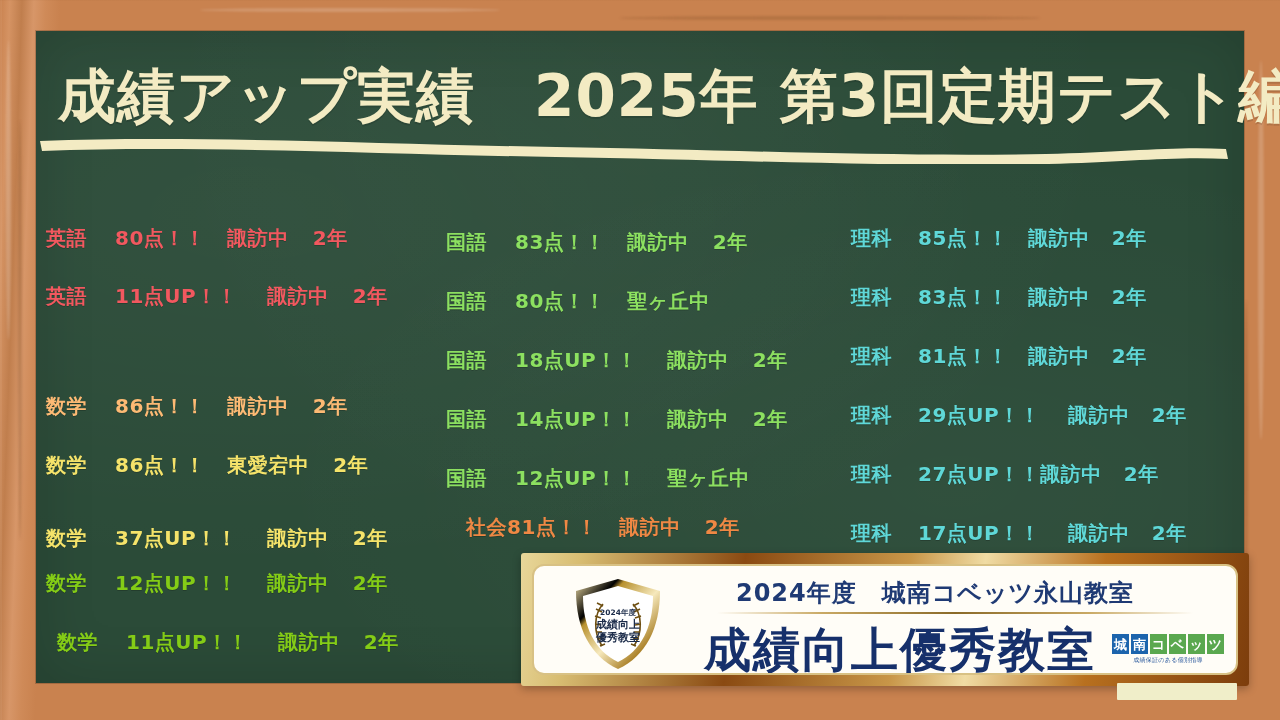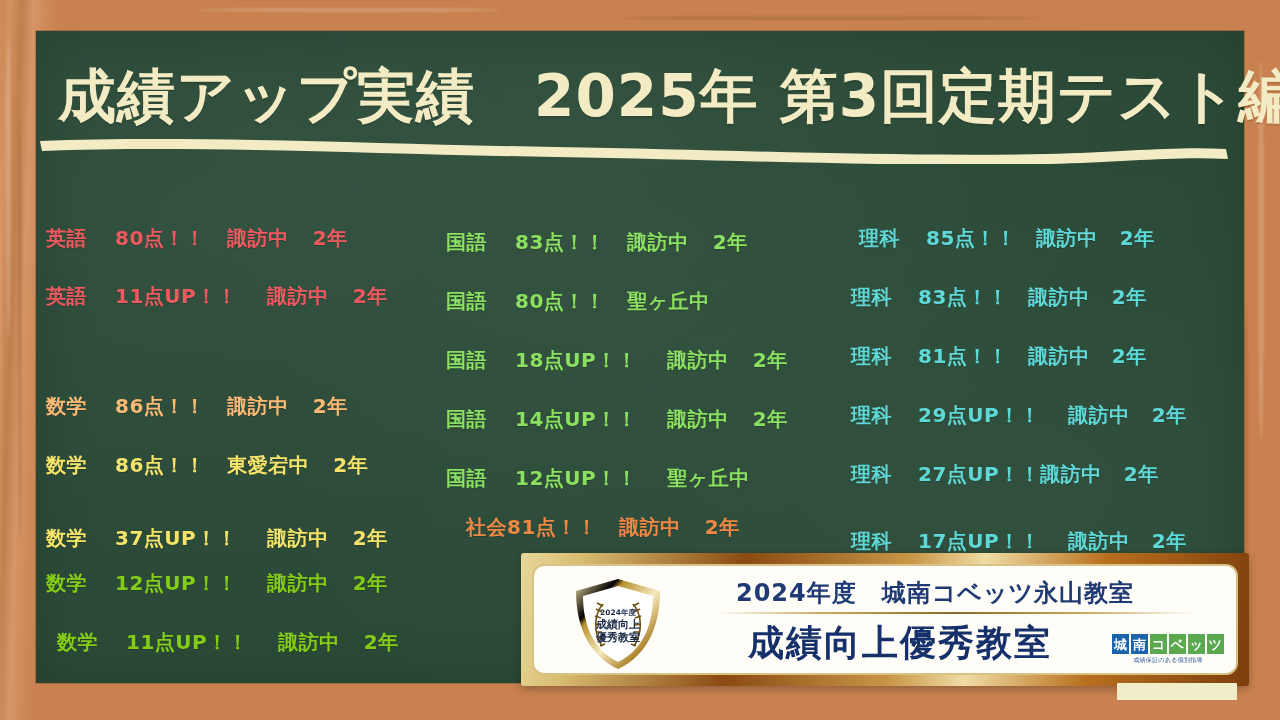--- a/index.html
+++ b/index.html
@@ -166,21 +166,21 @@
   }
   .banner-divider {
     margin: 3px auto 0;
     width: 88%;
     height: 2px;
     background: linear-gradient(90deg,
       rgba(200,170,110,0) 0%, #c9a964 22%, #8a6a28 50%, #c9a964 78%, rgba(200,170,110,0) 100%);
   }
   .banner-line2 {
     color: #16306b;
-    font-size: 36px;
+    font-size: 47px;
     font-weight: 700;
     text-align: center;
     letter-spacing: 2px;
     padding-right: 110px;
     margin-top: 5px;
     white-space: nowrap;
   }
 
   .kobetsu-logo {
     position: absolute;
@@ -254,26 +254,26 @@
         </div>
       <div class="col col-2">
           <div class="row" style="top: 48px; color: rgb(140, 224, 96); left: 0px;"><span class="subj" style="margin-right: 28px;">国語</span><span class="score" style="margin-right: 22px;">83点！！</span><span class="school" style="margin-right: 24px;">諏訪中</span><span class="grade">2年</span></div>
           <div class="row" style="top: 107px; color: rgb(140, 224, 96); left: 0px;"><span class="subj" style="margin-right: 28px;">国語</span><span class="score" style="margin-right: 22px;">80点！！</span><span class="school">聖ヶ丘中</span></div>
           <div class="row" style="top: 166px; color: rgb(140, 224, 96); left: 0px;"><span class="subj" style="margin-right: 28px;">国語</span><span class="score" style="margin-right: 30px;">18点UP！！</span><span class="school" style="margin-right: 24px;">諏訪中</span><span class="grade">2年</span></div>
           <div class="row" style="top: 225px; color: rgb(140, 224, 96); left: 0px;"><span class="subj" style="margin-right: 28px;">国語</span><span class="score" style="margin-right: 30px;">14点UP！！</span><span class="school" style="margin-right: 24px;">諏訪中</span><span class="grade">2年</span></div>
           <div class="row" style="top: 284px; color: rgb(140, 224, 96); left: 0px;"><span class="subj" style="margin-right: 28px;">国語</span><span class="score" style="margin-right: 30px;">12点UP！！</span><span class="school">聖ヶ丘中</span></div>
           <div class="row" style="top: 333px; color: rgb(239, 136, 68); left: 20px;"><span class="subj" style="">社会</span><span class="score" style="margin-right: 22px;">81点！！</span><span class="school" style="margin-right: 24px;">諏訪中</span><span class="grade">2年</span></div>
         </div>
       <div class="col col-3">
-          <div class="row" style="top: 44px; color: rgb(95, 216, 216); left: 8px;"><span class="subj" style="margin-right: 26px;">理科</span><span class="score" style="margin-right: 20px;">85点！！</span><span class="school" style="margin-right: 22px;">諏訪中</span><span class="grade">2年</span></div>
+          <div class="row" style="top: 44px; color: rgb(95, 216, 216); left: 0px;"><span class="subj" style="margin-right: 26px;">理科</span><span class="score" style="margin-right: 20px;">85点！！</span><span class="school" style="margin-right: 22px;">諏訪中</span><span class="grade">2年</span></div>
           <div class="row" style="top: 103px; color: rgb(95, 216, 216); left: 0px;"><span class="subj" style="margin-right: 26px;">理科</span><span class="score" style="margin-right: 20px;">83点！！</span><span class="school" style="margin-right: 22px;">諏訪中</span><span class="grade">2年</span></div>
           <div class="row" style="top: 162px; color: rgb(95, 216, 216); left: 0px;"><span class="subj" style="margin-right: 26px;">理科</span><span class="score" style="margin-right: 20px;">81点！！</span><span class="school" style="margin-right: 22px;">諏訪中</span><span class="grade">2年</span></div>
           <div class="row" style="top: 221px; color: rgb(95, 216, 216); left: 0px;"><span class="subj" style="margin-right: 26px;">理科</span><span class="score" style="margin-right: 28px;">29点UP！！</span><span class="school" style="margin-right: 22px;">諏訪中</span><span class="grade">2年</span></div>
           <div class="row" style="top: 280px; color: rgb(95, 216, 216); left: 0px;"><span class="subj" style="margin-right: 26px;">理科</span><span class="score" style="">27点UP！！</span><span class="school" style="margin-right: 22px;">諏訪中</span><span class="grade">2年</span></div>
-          <div class="row" style="top: 339px; color: rgb(95, 216, 216); left: 0px;"><span class="subj" style="margin-right: 26px;">理科</span><span class="score" style="margin-right: 28px; margin-top: 8px;">17点UP！！</span><span class="school" style="margin-right: 22px;">諏訪中</span><span class="grade">2年</span></div>
+          <div class="row" style="top: 339px; color: rgb(95, 216, 216); left: 0px;"><span class="subj" style="margin-right: 26px;">理科</span><span class="score" style="margin-right: 28px;">17点UP！！</span><span class="school" style="margin-right: 22px;">諏訪中</span><span class="grade">2年</span></div>
         </div>
     </div>
 
     <div class="banner">
       <div class="banner-inner">
 
         <div class="shield-wrap">
           <svg viewBox="0 0 92 96" width="92" height="96">
             <defs>
               <linearGradient id="goldg" x1="0" y1="0" x2="1" y2="1">

